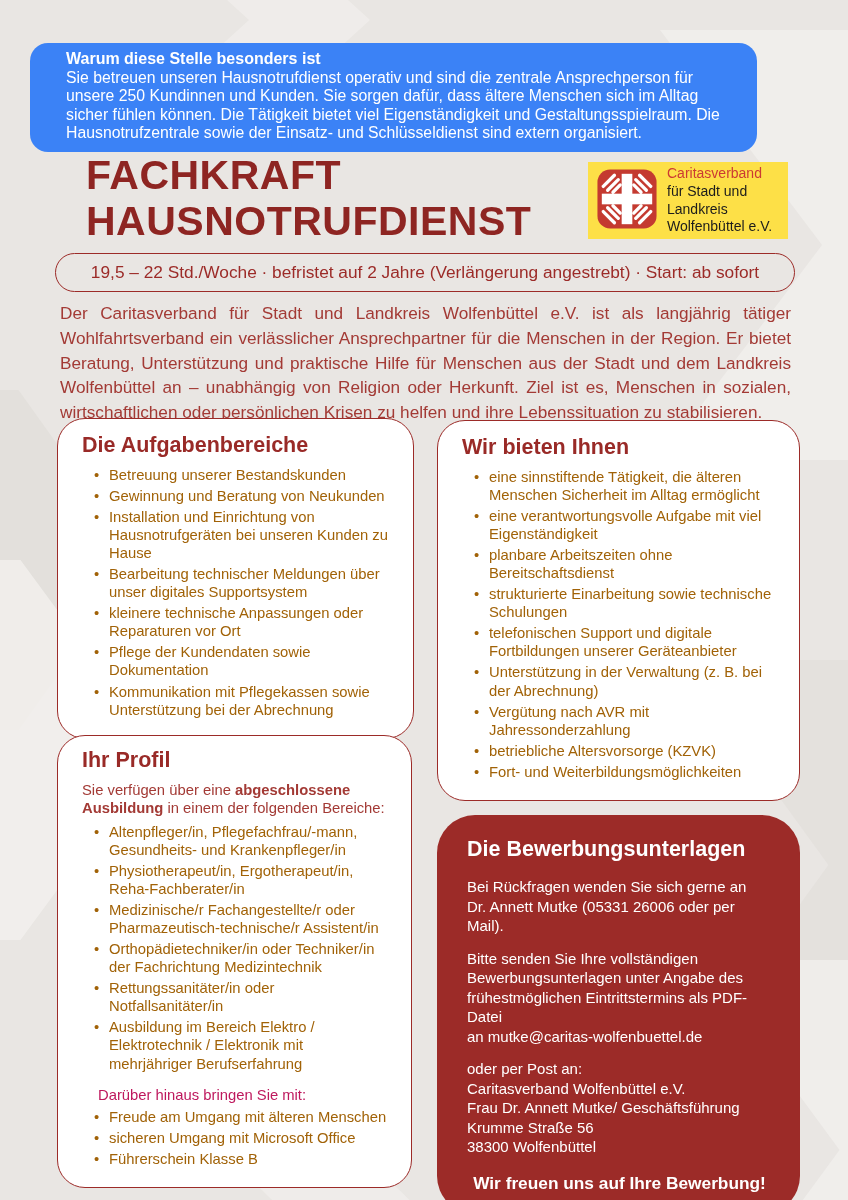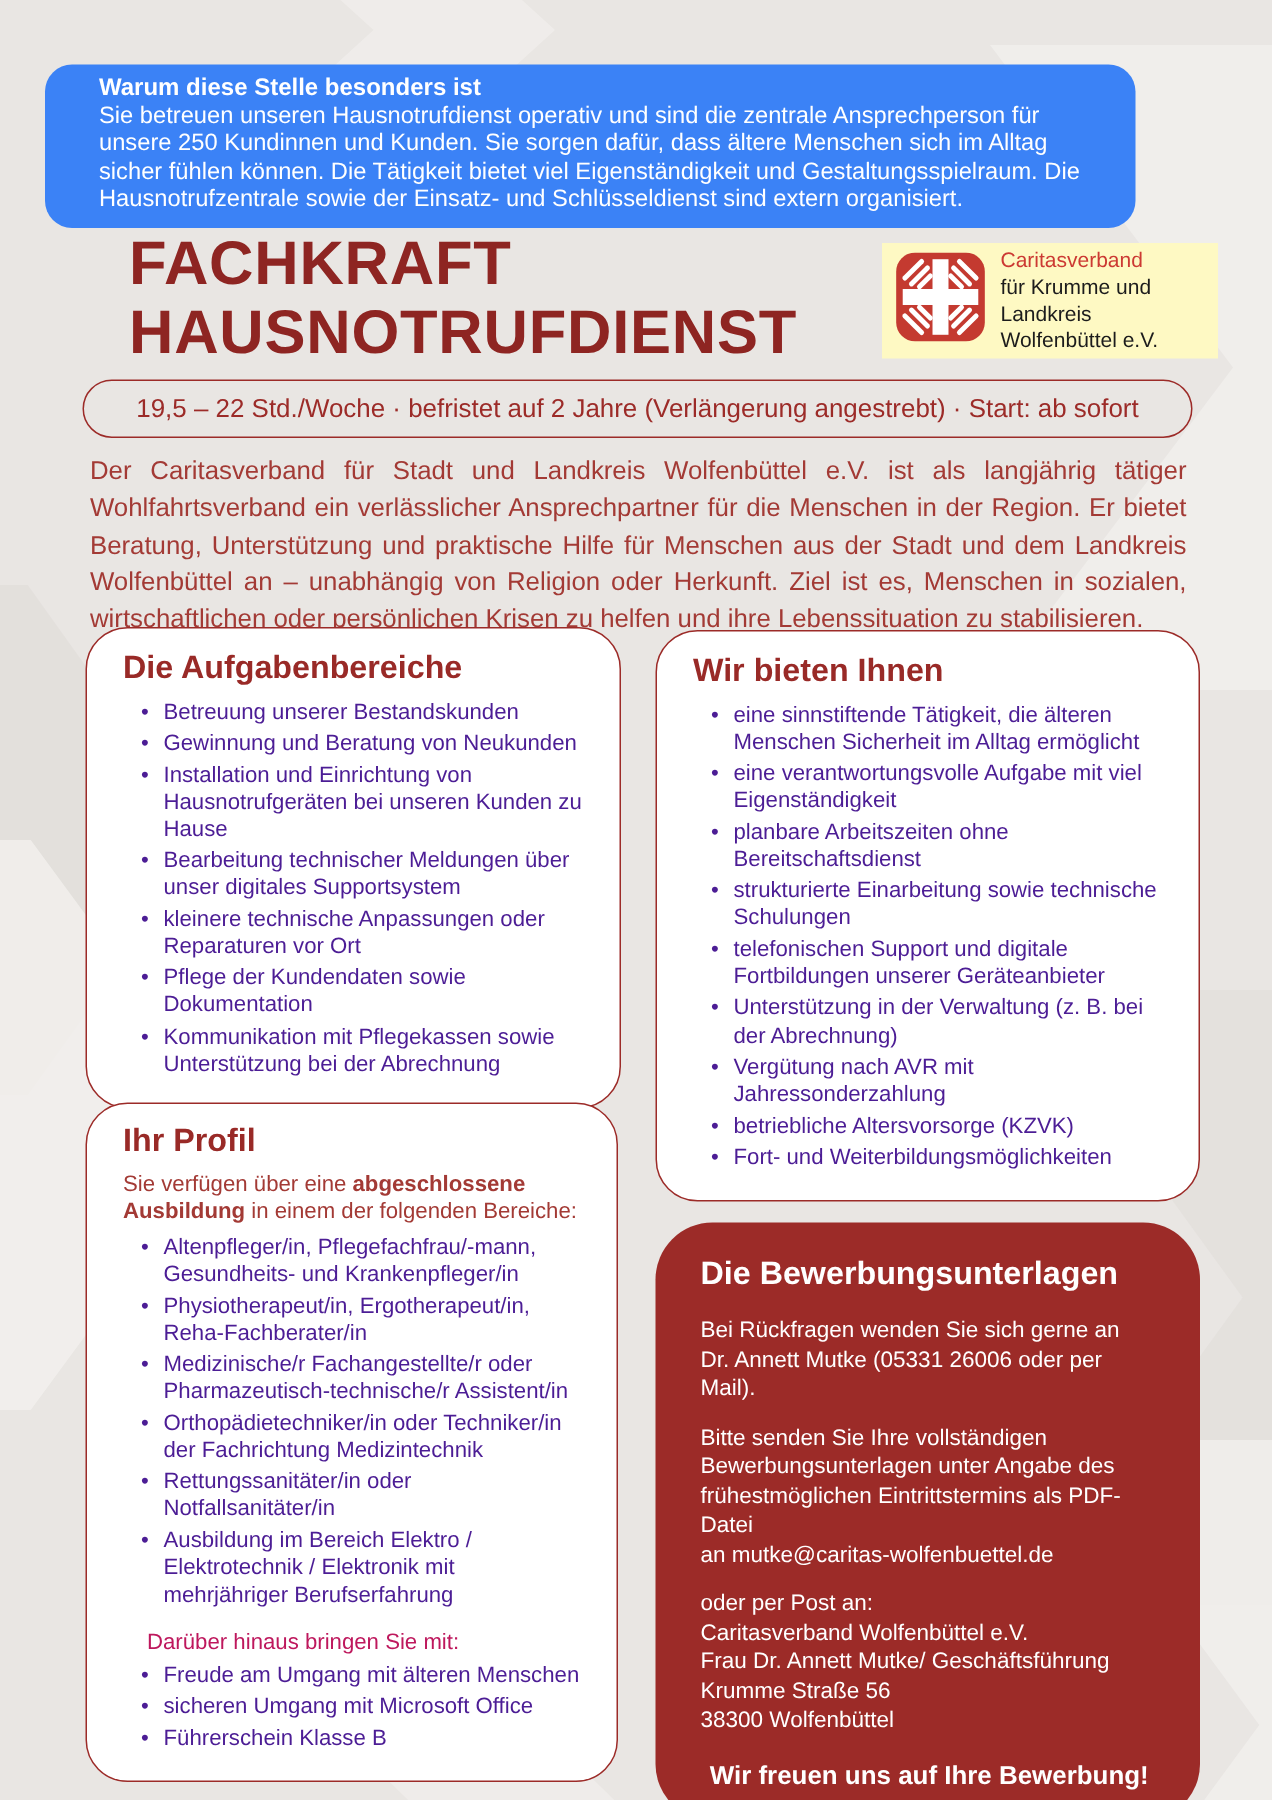--- a/index.html
+++ b/index.html
@@ -40,22 +40,22 @@
   .banner-body  { font-size: 15.8px; line-height: 1.17; }
 
   
   .job-title {
     left: 86px; top: 152px;
     font-size: 41px; font-weight: bold;
     color: #8e2522; letter-spacing: .5px; line-height: 1.13;
     white-space: pre-line;
   }
   .logo-box {
-    left: 588px; top: 162px; width: 224px; height: 77px;
-    background: #fef9c3;
+    left: 588px; top: 162px; width: 200px; height: 77px;
+    background: #fde047;
     display: flex; align-items: center;
     padding: 6px 6px 6px 8px;
   }
   .logo-text { margin-left: 9px; line-height: 1.28; }
   .logo-name { color: #cc3a33; font-size: 14px; }
   .logo-sub  { color: #1c1c1c; font-size: 14px; }
 
   
   .pill {
     left: 55px; top: 253px; width: 740px; height: 39px;
@@ -82,21 +82,21 @@
   .card h2 {
     margin: 0 0 8px 0;
     font-size: 21.5px; font-weight: bold; color: #992a27;
   }
   #tasks-card   { left: 57px;  top: 418px; width: 357px; min-height: 287px; }
   #offer-card   { left: 437px; top: 420px; width: 363px; min-height: 300px; }
   #profile-card { left: 57px;  top: 735px; width: 355px; min-height: 420px; padding-top: 12px; }
 
   ul.bullets {
     list-style: none; margin: 0; padding: 0 0 0 12px;
-    color: #4c1d95; font-size: 14.8px; line-height: 1.22;
+    color: #a16207; font-size: 14.8px; line-height: 1.22;
   }
   ul.bullets li { position: relative; padding-left: 15px; margin-bottom: 3px; }
   ul.bullets li::before { content: "•"; position: absolute; left: 0; top: 0; }
 
   .profile-intro {
     color: #a33a35; font-size: 14.8px; line-height: 1.25;
     margin: 0 0 5px 0;
   }
   .profile-sub {
     color: #be185d; font-size: 14.8px; line-height: 1.25;
@@ -152,21 +152,21 @@
           <path d="M45 56.5 L56.5 45"></path>
             <path d="M41 52 L52 41"></path>
             <path d="M39 46.5 L46.5 39"></path>
         </g>
         <rect x="26.5" y="6" width="11" height="52" fill="#ffffff"></rect>
         <rect x="6" y="26.5" width="52" height="11" fill="#ffffff"></rect>
       </svg>
     </span>
     <div class="logo-text">
       <div class="logo-name">Caritasverband</div>
-      <div class="logo-sub">für Krumme und Landkreis</div>
+      <div class="logo-sub">für Stadt und Landkreis</div>
       <div class="logo-sub">Wolfenbüttel e.V.</div>
     </div>
   </div>
 
   <div class="layer pill">19,5 – 22 Std./Woche · befristet auf 2 Jahre (Verlängerung angestrebt) · Start: ab sofort</div>
 
   <div class="layer intro">Der Caritasverband für Stadt und Landkreis Wolfenbüttel e.V. ist als langjährig tätiger Wohlfahrtsverband ein verlässlicher Ansprechpartner für die Menschen in der Region. Er bietet Beratung, Unterstützung und praktische Hilfe für Menschen aus der Stadt und dem Landkreis Wolfenbüttel an – unabhängig von Religion oder Herkunft. Ziel ist es, Menschen in sozialen, wirtschaftlichen oder persönlichen Krisen zu helfen und ihre Lebenssituation zu stabilisieren.</div>
 
   <div class="layer card" id="tasks-card">
     <h2>Die Aufgabenbereiche</h2>

